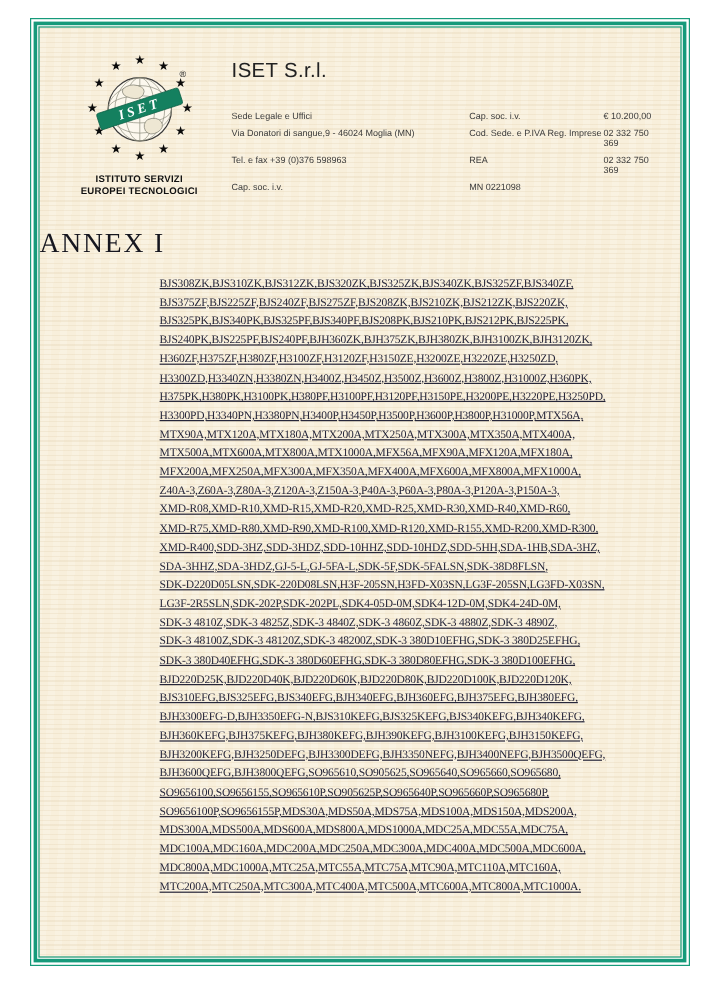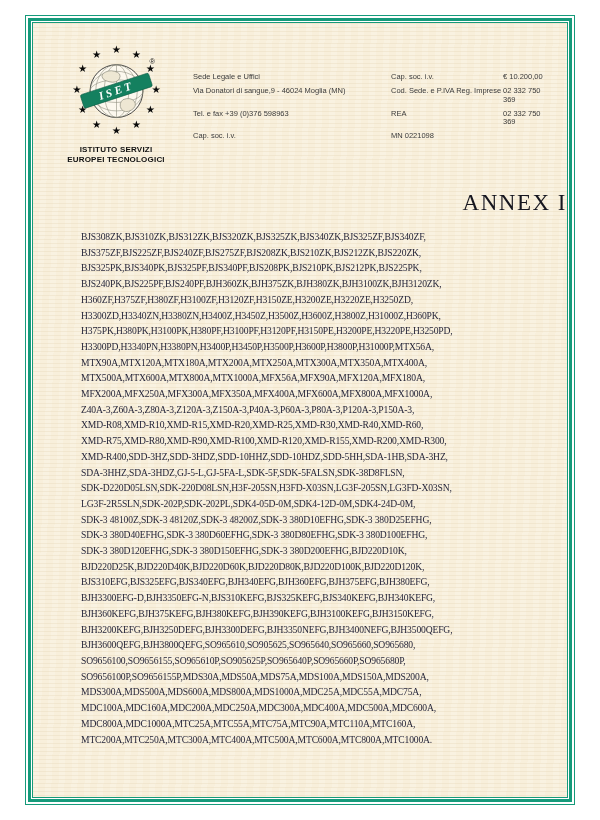--- a/index.html
+++ b/index.html
@@ -50,31 +50,32 @@
   .info-grid{
     margin-top:24px;
     display:grid;
     grid-template-columns:198px 112px auto;
     row-gap:5.5px;
     font-size:7.5px;line-height:8.5px;color:#3b3b3b;
   }
   .email-link{color:#3b3b3b;text-decoration:underline;margin-left:6px;cursor:pointer;}
   
   .annex-title{
-    margin:26px 0 0 0;text-align:right;
+    margin:26px 0 0 0;text-align:left;
     font-family:"Liberation Serif",serif;
     font-size:23px;font-weight:400;color:#16161f;
     letter-spacing:1.5px;
   }
   
   .annex-body{
-    margin:13px 0 0 48px;
+    margin:13px 0 0 100px;
     font-family:"Liberation Serif",serif;
     font-size:9.6px;color:var(--ink);
     letter-spacing:-0.15px;
+    text-decoration:underline;
   }
   .annex-line{line-height:15.7px;white-space:nowrap;}
 </style>
 </head>
 <body>
 
 <div class="frame-outer">
  <div class="frame-mid">
   <div class="frame-inner">
 
@@ -114,20 +115,21 @@
           </g>
           <text x="90" y="22" font-size="8" fill="#1a1a1a">®</text>
         </svg>
         <div class="logo-caption">
           <div>ISTITUTO SERVIZI</div>
           <div>EUROPEI TECNOLOGICI</div>
         </div>
       </div>
 
       <div class="header-right">
+        <h1 class="company-name">ISET S.r.l.</h1>
 
         <div class="info-grid">
           <div>Sede Legale e Uffici</div>
           <div>Cap. soc. i.v.</div>
           <div>€ 10.200,00</div>
 
           <div>Via Donatori di sangue,9 - 46024 Moglia (MN)</div>
           <div>Cod. Sede. e P.IVA Reg. Imprese</div>
           <div>02 332 750 369</div>
 
@@ -155,23 +157,23 @@
           <div class="annex-line">MTX90A,MTX120A,MTX180A,MTX200A,MTX250A,MTX300A,MTX350A,MTX400A,</div>
           <div class="annex-line">MTX500A,MTX600A,MTX800A,MTX1000A,MFX56A,MFX90A,MFX120A,MFX180A,</div>
           <div class="annex-line">MFX200A,MFX250A,MFX300A,MFX350A,MFX400A,MFX600A,MFX800A,MFX1000A,</div>
           <div class="annex-line">Z40A-3,Z60A-3,Z80A-3,Z120A-3,Z150A-3,P40A-3,P60A-3,P80A-3,P120A-3,P150A-3,</div>
           <div class="annex-line">XMD-R08,XMD-R10,XMD-R15,XMD-R20,XMD-R25,XMD-R30,XMD-R40,XMD-R60,</div>
           <div class="annex-line">XMD-R75,XMD-R80,XMD-R90,XMD-R100,XMD-R120,XMD-R155,XMD-R200,XMD-R300,</div>
           <div class="annex-line">XMD-R400,SDD-3HZ,SDD-3HDZ,SDD-10HHZ,SDD-10HDZ,SDD-5HH,SDA-1HB,SDA-3HZ,</div>
           <div class="annex-line">SDA-3HHZ,SDA-3HDZ,GJ-5-L,GJ-5FA-L,SDK-5F,SDK-5FALSN,SDK-38D8FLSN,</div>
           <div class="annex-line">SDK-D220D05LSN,SDK-220D08LSN,H3F-205SN,H3FD-X03SN,LG3F-205SN,LG3FD-X03SN,</div>
           <div class="annex-line">LG3F-2R5SLN,SDK-202P,SDK-202PL,SDK4-05D-0M,SDK4-12D-0M,SDK4-24D-0M,</div>
+          <div class="annex-line">SDK-3 4810Z,SDK-3 4825Z,SDK-3 4840Z,SDK-3 4860Z,SDK-3 4880Z,SDK-3 4890Z,</div>
           <div class="annex-line">SDK-3 48100Z,SDK-3 48120Z,SDK-3 48200Z,SDK-3 380D10EFHG,SDK-3 380D25EFHG,</div>
           <div class="annex-line">SDK-3 380D40EFHG,SDK-3 380D60EFHG,SDK-3 380D80EFHG,SDK-3 380D100EFHG,</div>
-          <div class="annex-line">SDK-3 380D120EFHG,SDK-3 380D150EFHG,SDK-3 380D200EFHG,BJD220D10K,</div>
           <div class="annex-line">BJD220D25K,BJD220D40K,BJD220D60K,BJD220D80K,BJD220D100K,BJD220D120K,</div>
           <div class="annex-line">BJS310EFG,BJS325EFG,BJS340EFG,BJH340EFG,BJH360EFG,BJH375EFG,BJH380EFG,</div>
           <div class="annex-line">BJH3300EFG-D,BJH3350EFG-N,BJS310KEFG,BJS325KEFG,BJS340KEFG,BJH340KEFG,</div>
           <div class="annex-line">BJH360KEFG,BJH375KEFG,BJH380KEFG,BJH390KEFG,BJH3100KEFG,BJH3150KEFG,</div>
           <div class="annex-line">BJH3200KEFG,BJH3250DEFG,BJH3300DEFG,BJH3350NEFG,BJH3400NEFG,BJH3500QEFG,</div>
           <div class="annex-line">BJH3600QEFG,BJH3800QEFG,SO965610,SO905625,SO965640,SO965660,SO965680,</div>
           <div class="annex-line">SO9656100,SO9656155,SO965610P,SO905625P,SO965640P,SO965660P,SO965680P,</div>
           <div class="annex-line">SO9656100P,SO9656155P,MDS30A,MDS50A,MDS75A,MDS100A,MDS150A,MDS200A,</div>
           <div class="annex-line">MDS300A,MDS500A,MDS600A,MDS800A,MDS1000A,MDC25A,MDC55A,MDC75A,</div>
           <div class="annex-line">MDC100A,MDC160A,MDC200A,MDC250A,MDC300A,MDC400A,MDC500A,MDC600A,</div>

